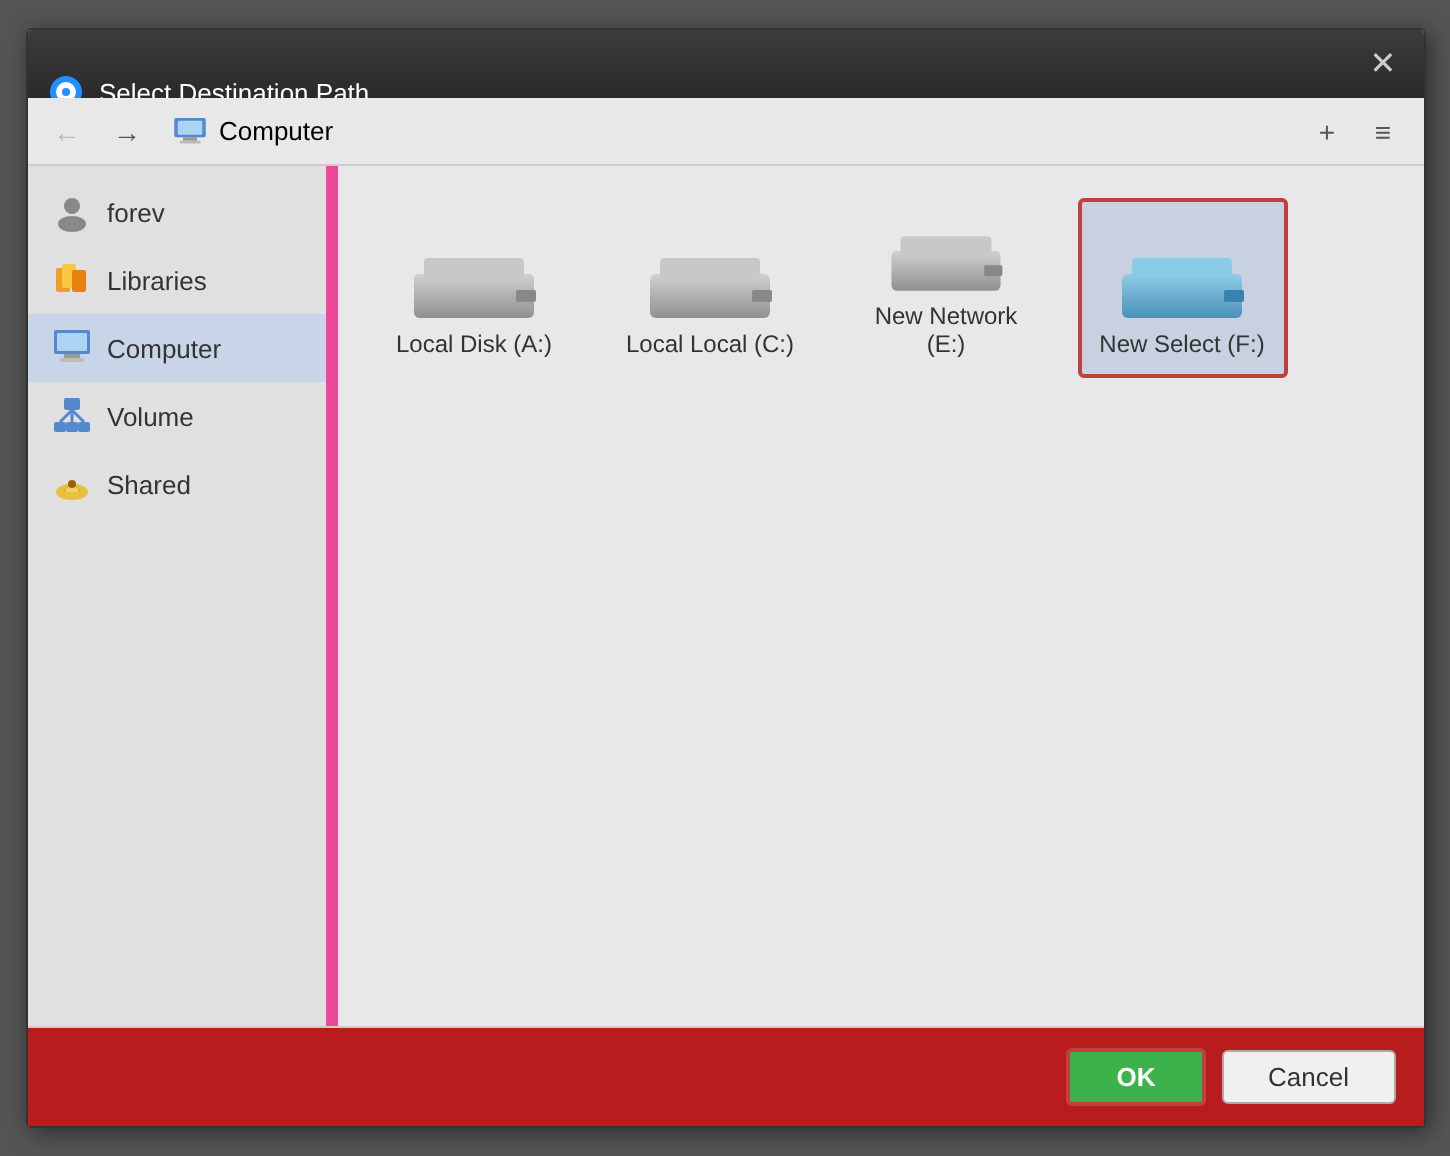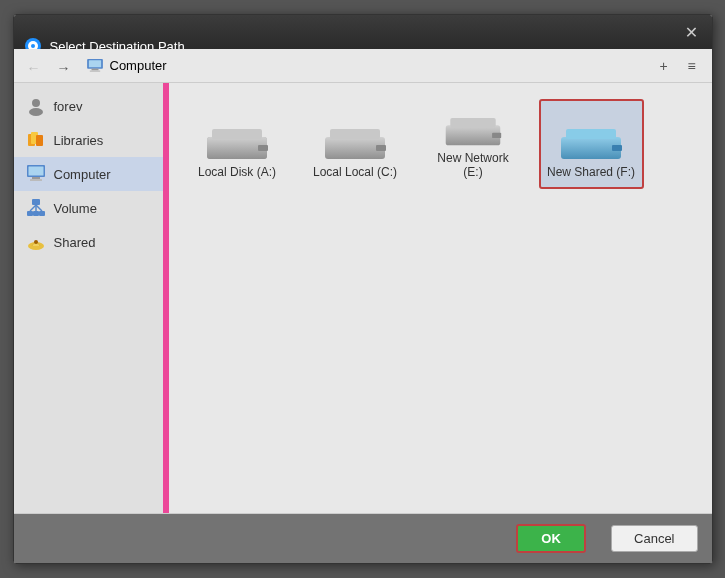--- a/index.html
+++ b/index.html
@@ -159,26 +159,26 @@
       height: 90px;
     }
     .drive-item.selected { background: rgba(100,140,200,0.25); border-color: #c04040; }
     .drive-label {
       font-size: 12px;
       color: #333;
       margin-top: 2px;
       text-align: center;
     }
     .footer {
-      background: #737373;
+      background: #b91c1c;
       border-top: 1px solid #ccc;
       padding: 10px 14px;
       display: flex;
       justify-content: flex-end;
-      gap: 25px;
+      gap: 8px;
       height: 50px;
       align-items: center;
     }
     .btn {
       padding: 5px 22px;
       font-size: 13px;
       border-radius: 3px;
       cursor: pointer;
       border: 1px solid #ccc;
       min-width: 70px;
@@ -348,21 +348,21 @@
           <rect x="5" y="18" width="60" height="22" rx="3" fill="url(#blueGrad)"></rect>
           <rect x="10" y="10" width="50" height="10" rx="2" fill="#88cce8"></rect>
           <rect x="56" y="26" width="10" height="6" rx="1" fill="#3a80b0"></rect>
           <defs>
             <linearGradient id="blueGrad" x1="0" y1="0" x2="0" y2="1">
               <stop offset="0%" stop-color="#90cce8"></stop>
               <stop offset="100%" stop-color="#4a90b8"></stop>
             </linearGradient>
           </defs>
         </svg>
-        <span class="drive-label">New Shared (F:)</span>
+        <span class="drive-label">New Select (F:)</span>
       </div>
     </div>
   </div>
 
   <div class="footer">
     <button class="btn btn-ok">OK</button>
     <button class="btn btn-cancel">Cancel</button>
   </div>
 </div>
 

